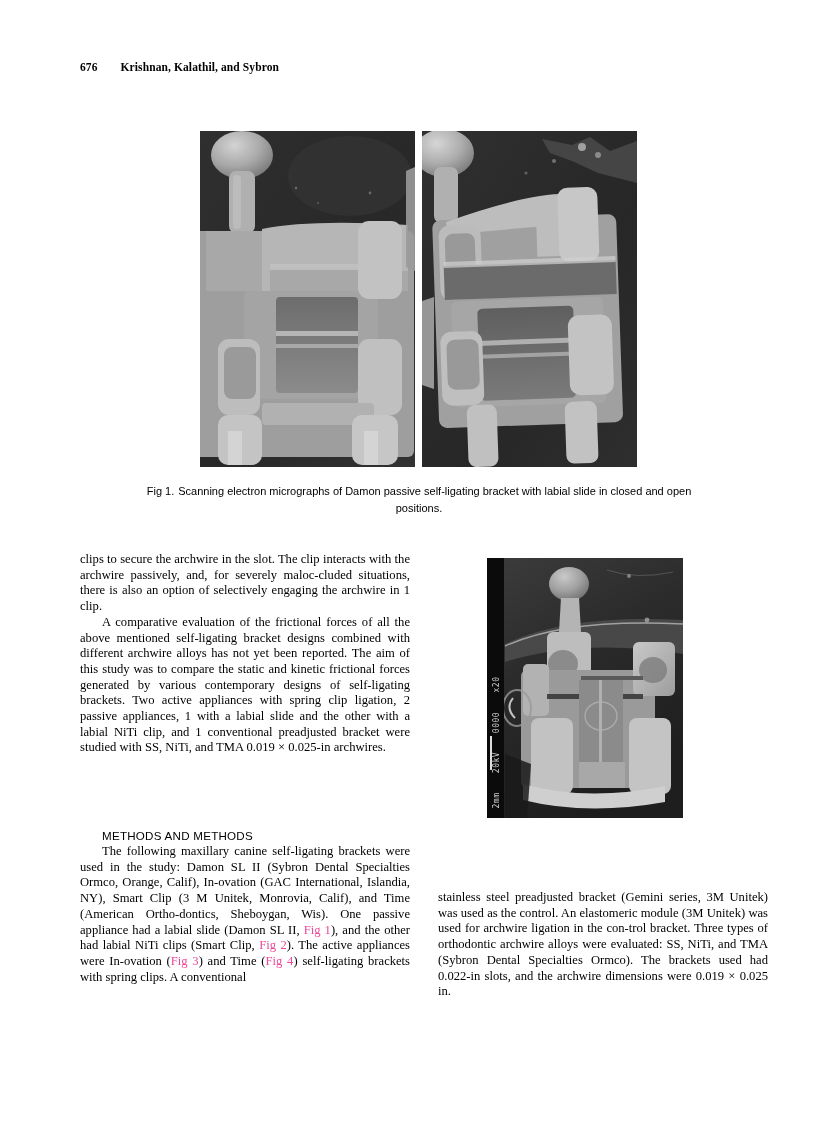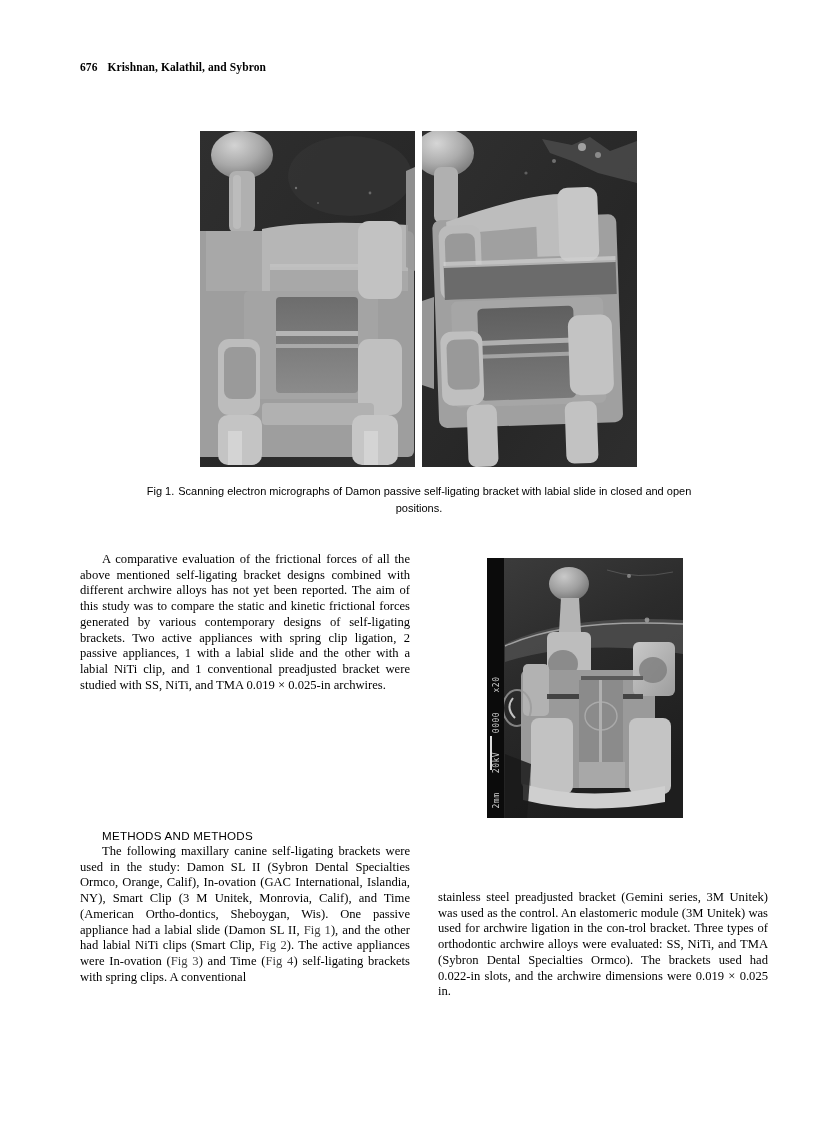--- a/index.html
+++ b/index.html
@@ -32,21 +32,21 @@
     line-height: 15px;
   }
   .runhead-left {
     position: absolute;
     left: 0;
     top: 0;
     font-weight: bold;
     letter-spacing: .1px;
     white-space: nowrap;
   }
-  .runhead-left .folio { margin-right: 10px; }
+  .runhead-left .folio { margin-right: 23px; }
   .runhead-right {
     position: absolute;
     right: 0;
     top: 0;
     text-align: right;
     font-weight: bold;
     letter-spacing: .1px;
     white-space: nowrap;
   }
   .runhead-right .line2 { display: block; }
@@ -127,21 +127,21 @@
     font-family: "Liberation Sans", "DejaVu Sans", sans-serif;
     font-size: 11.6px;
     line-height: 16px;
     letter-spacing: .25px;
     margin: 0 0 7px 0;
     text-align: left;
     text-indent: 0;
   }
 
   a.figlink, .figlink {
-    color: #404040;
+    color: #ec4899;
     text-decoration: none;
     cursor: pointer;
   }
 
   
   .sem { position: absolute; inset: 0; }
   .sem svg { display: block; width: 100%; height: 100%; }
 
   
   .sem-strip {
@@ -377,20 +377,21 @@
       <span class="s1">x20</span>
       <span class="s2">0000</span>
       <span class="s3">20kV</span>
       <span class="s4">2mm</span>
       <i class="bar"></i>
     </div>
   </div>
 
 
   <div class="col left-top">
+    <p class="noindent">clips to secure the archwire in the slot. The clip interacts with the archwire passively, and, for severely maloc-cluded situations, there is also an option of selectively engaging the archwire in 1 clip.</p>
     <p>A comparative evaluation of the frictional forces of all the above mentioned self-ligating bracket designs combined with different archwire alloys has not yet been reported. The aim of this study was to compare the static and kinetic frictional forces generated by various contemporary designs of self-ligating brackets. Two active appliances with spring clip ligation, 2 passive appliances, 1 with a labial slide and the other with a labial NiTi clip, and 1 conventional preadjusted bracket were studied with SS, NiTi, and TMA 0.019 × 0.025-in archwires.</p>
   </div>
 
   <div class="col left-meth">
     <p class="sechead">METHODS AND METHODS</p>
     <p><span>The following maxillary canine self-ligating brackets were used in the study: Damon SL II (Sybron Dental Specialties Ormco, Orange, Calif), In-ovation (GAC International, Islandia, NY), Smart Clip (3 M Unitek, Monrovia, Calif), and Time (American Ortho-dontics, Sheboygan, Wis). One passive appliance had a labial slide (Damon SL II, </span><a class="figlink">Fig 1</a><span>), and the other had labial NiTi clips (Smart Clip, </span><a class="figlink">Fig 2</a><span>). The active appliances were In-ovation (</span><a class="figlink">Fig 3</a><span>) and Time (</span><a class="figlink">Fig 4</a><span>) self-ligating brackets with spring clips. A conventional</span></p>
   </div>
 
   <div class="col right-body">
     <p class="noindent">stainless steel preadjusted bracket (Gemini series, 3M Unitek) was used as the control. An elastomeric module (3M Unitek) was used for archwire ligation in the con-trol bracket. Three types of orthodontic archwire alloys were evaluated: SS, NiTi, and TMA (Sybron Dental Specialties Ormco). The brackets used had 0.022-in slots, and the archwire dimensions were 0.019 × 0.025 in.</p>

